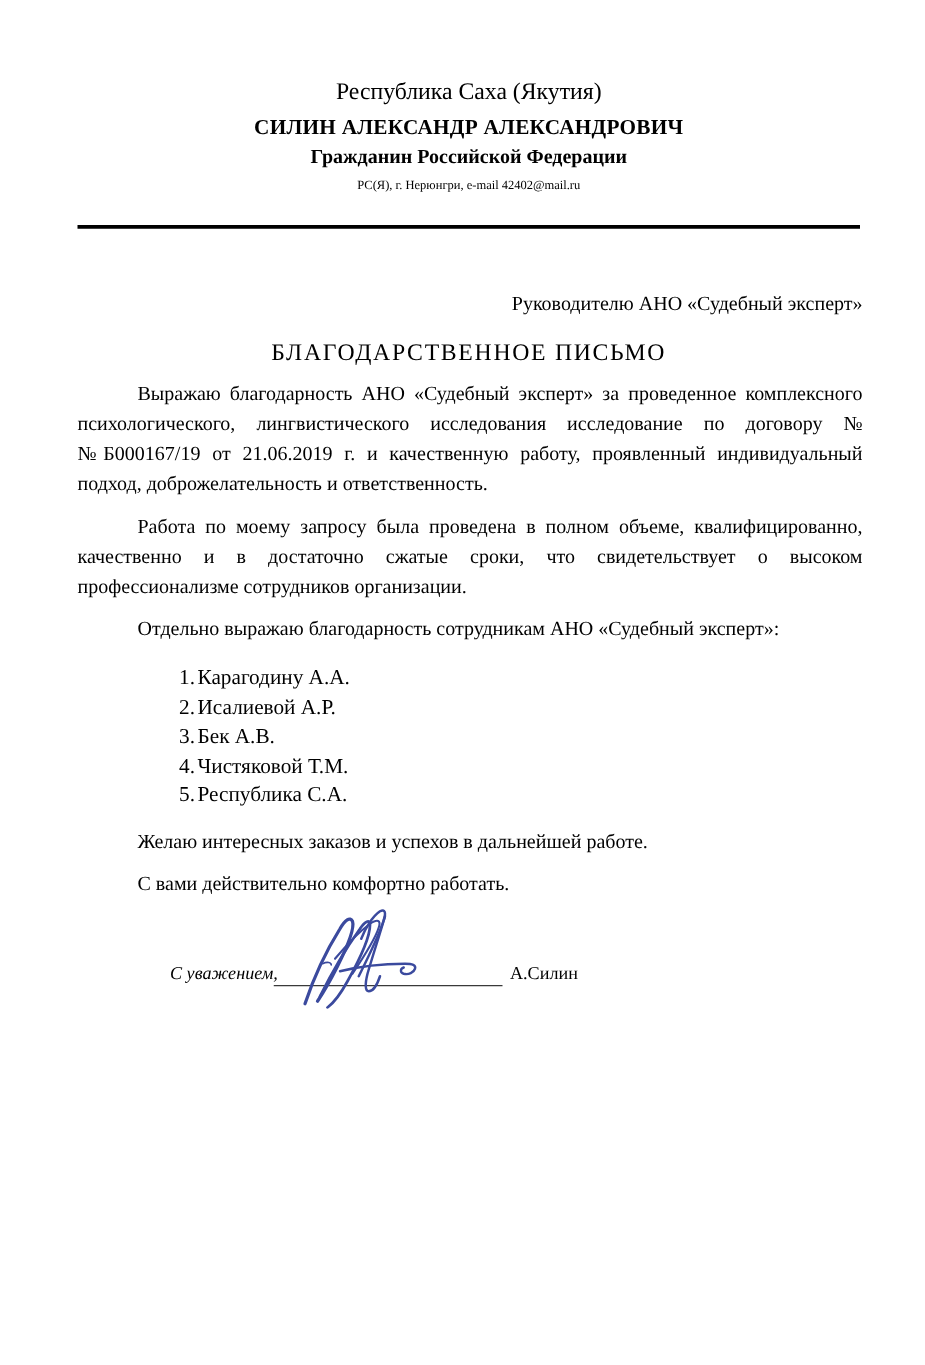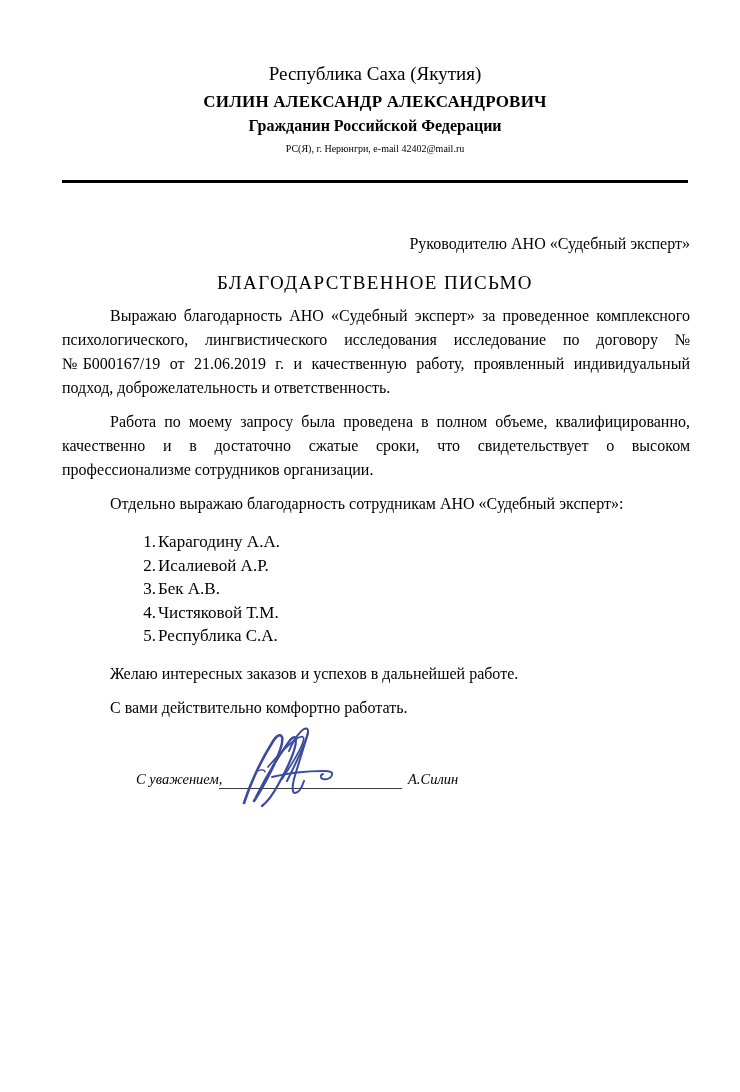--- a/index.html
+++ b/index.html
@@ -158,21 +158,20 @@
     left: 107px;
     top: 43px;
     width: 183px;
     height: 1px;
     background: #3a3a3a;
   }
   .sig-name {
     position: absolute;
     left: 296px;
     top: 24px;
-    font-style: italic;
     font-size: 14.5px;
     line-height: 20px;
     white-space: nowrap;
   }
   .sig-ink {
     position: absolute;
     left: 120px;
     top: -18px;
     width: 150px;
     height: 80px;

